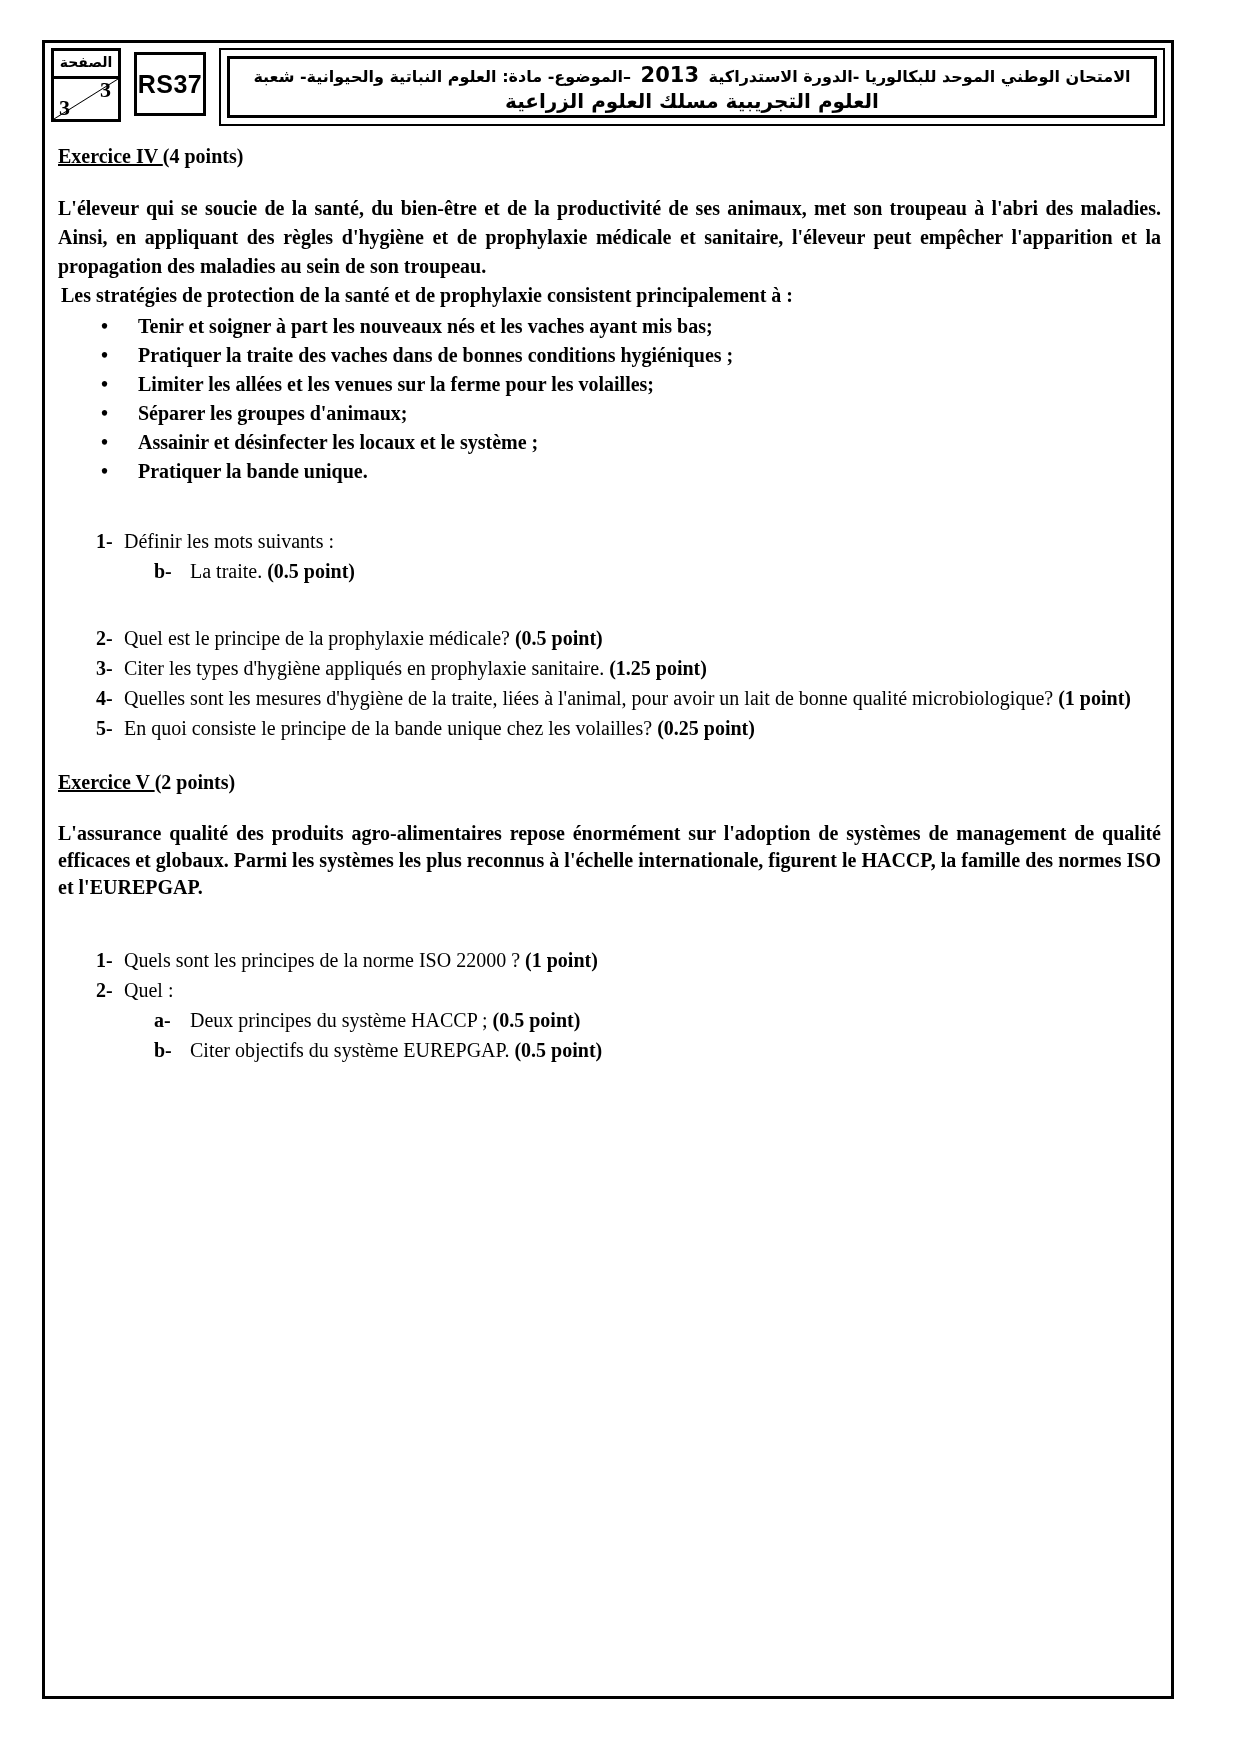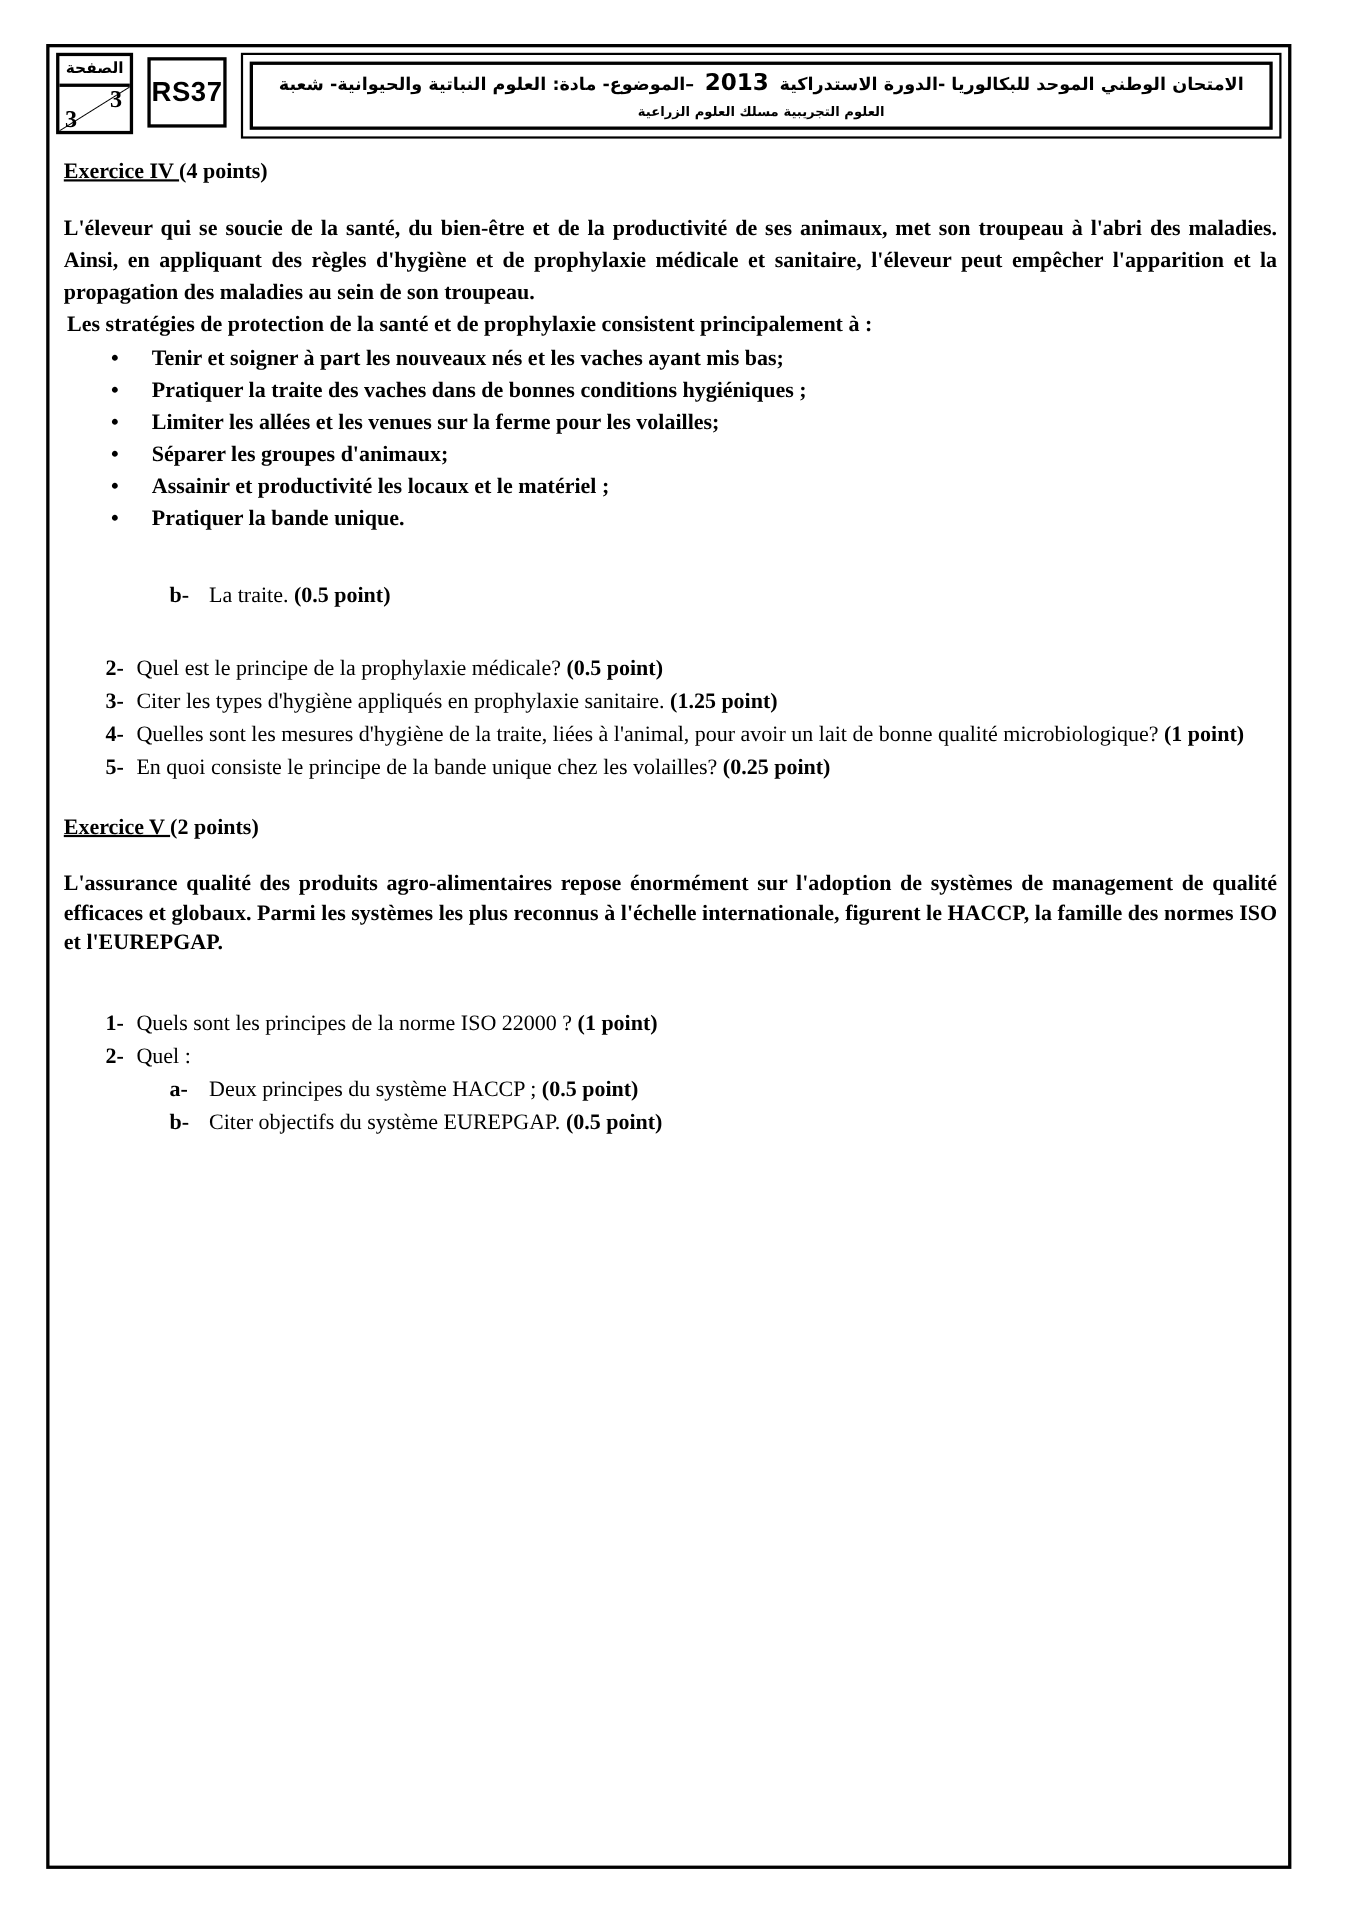--- a/index.html
+++ b/index.html
@@ -32,21 +32,21 @@
     margin-left:13px; margin-top:4px; display:flex; align-items:center; justify-content:center;
     font-family:"Liberation Sans", sans-serif; font-weight:bold; font-size:25px; letter-spacing:0.5px;
   }
   .title-box-outer { flex:1; margin-left:13px; border:2px solid #000; padding:6px; box-sizing:border-box; height:78px; }
   .title-box-inner {
     border:3px solid #000; height:100%; box-sizing:border-box; text-align:center;
     font-family:"DejaVu Sans", sans-serif; font-weight:bold; padding-top:4px;
   }
   .title-line1 { font-size:16px; line-height:24px; }
   .year { font-size:21px; letter-spacing:2px; padding:0 4px; }
-  .title-line2 { font-size:12px; line-height:24px; }
+  .title-line2 { font-size:20px; line-height:24px; }
   
   .content { padding:20px 10px 0 13px; font-size:20px; }
   .ex-heading { font-weight:bold; font-size:20px; }
   .u { text-decoration:underline; }
   .para { font-weight:bold; text-align:justify; line-height:29px; margin:0; }
   .intro4 { margin-top:26px; }
   .strategies { margin:0; padding-left:3px; font-weight:bold; line-height:29px; }
   .bullets { margin:2px 0 0 0; padding-left:80px; list-style:none; font-weight:bold; line-height:29px; }
   .bullets li { position:relative; }
   .bullets li::before { content:"\2022"; position:absolute; left:-37px; }
@@ -92,25 +92,26 @@
     <div class="ex-heading"><span class="u">Exercice IV </span><span>(4 points)</span></div>
 
     <p class="para intro4">L'éleveur qui se soucie de la santé, du bien-être et de la productivité de ses animaux, met son troupeau à l'abri des maladies. Ainsi, en appliquant des règles d'hygiène et de prophylaxie médicale et sanitaire, l'éleveur peut empêcher l'apparition et la propagation des maladies au sein de son troupeau.</p>
     <p class="strategies">Les stratégies de protection de la santé et de prophylaxie consistent principalement à :</p>
 
     <ul class="bullets">
       <li>Tenir et soigner à part les nouveaux nés et les vaches ayant mis bas;</li>
       <li>Pratiquer la traite des vaches  dans  de bonnes conditions hygiéniques ;</li>
       <li>Limiter les allées et les venues sur la ferme pour les volailles;</li>
       <li>Séparer les groupes d'animaux;</li>
-      <li>Assainir et productivité les locaux et le matériel ;</li>
+      <li>Assainir et désinfecter les locaux et le système ;</li>
       <li>Pratiquer la bande unique.</li>
     </ul>
 
     <div class="qlist">
+      <div class="q"><span class="qnum">1-</span><span>Définir les mots suivants :</span></div>
       <div class="sub"><span class="subnum">b-</span><span>La traite. </span><span class="qpts">(0.5 point)</span></div>
 
       <div class="q gap-before"><span class="qnum">2-</span><span>Quel est le principe de la prophylaxie médicale? </span><span class="qpts">(0.5 point)</span></div>
       <div class="q"><span class="qnum">3-</span><span>Citer les types d'hygiène appliqués en prophylaxie sanitaire. </span><span class="qpts">(1.25 point)</span></div>
       <div class="q justify"><span class="qnum">4-</span><span>Quelles sont les mesures d'hygiène de la traite, liées à l'animal, pour avoir un lait de bonne qualité microbiologique? </span><span class="qpts">(1 point)</span></div>
       <div class="q"><span class="qnum">5-</span><span>En quoi consiste le principe de la bande unique chez les volailles? </span><span class="qpts">(0.25 point)</span></div>
     </div>
 
     <div class="ex-heading ex5-heading"><span class="u">Exercice V </span><span>(2 points)</span></div>
 

